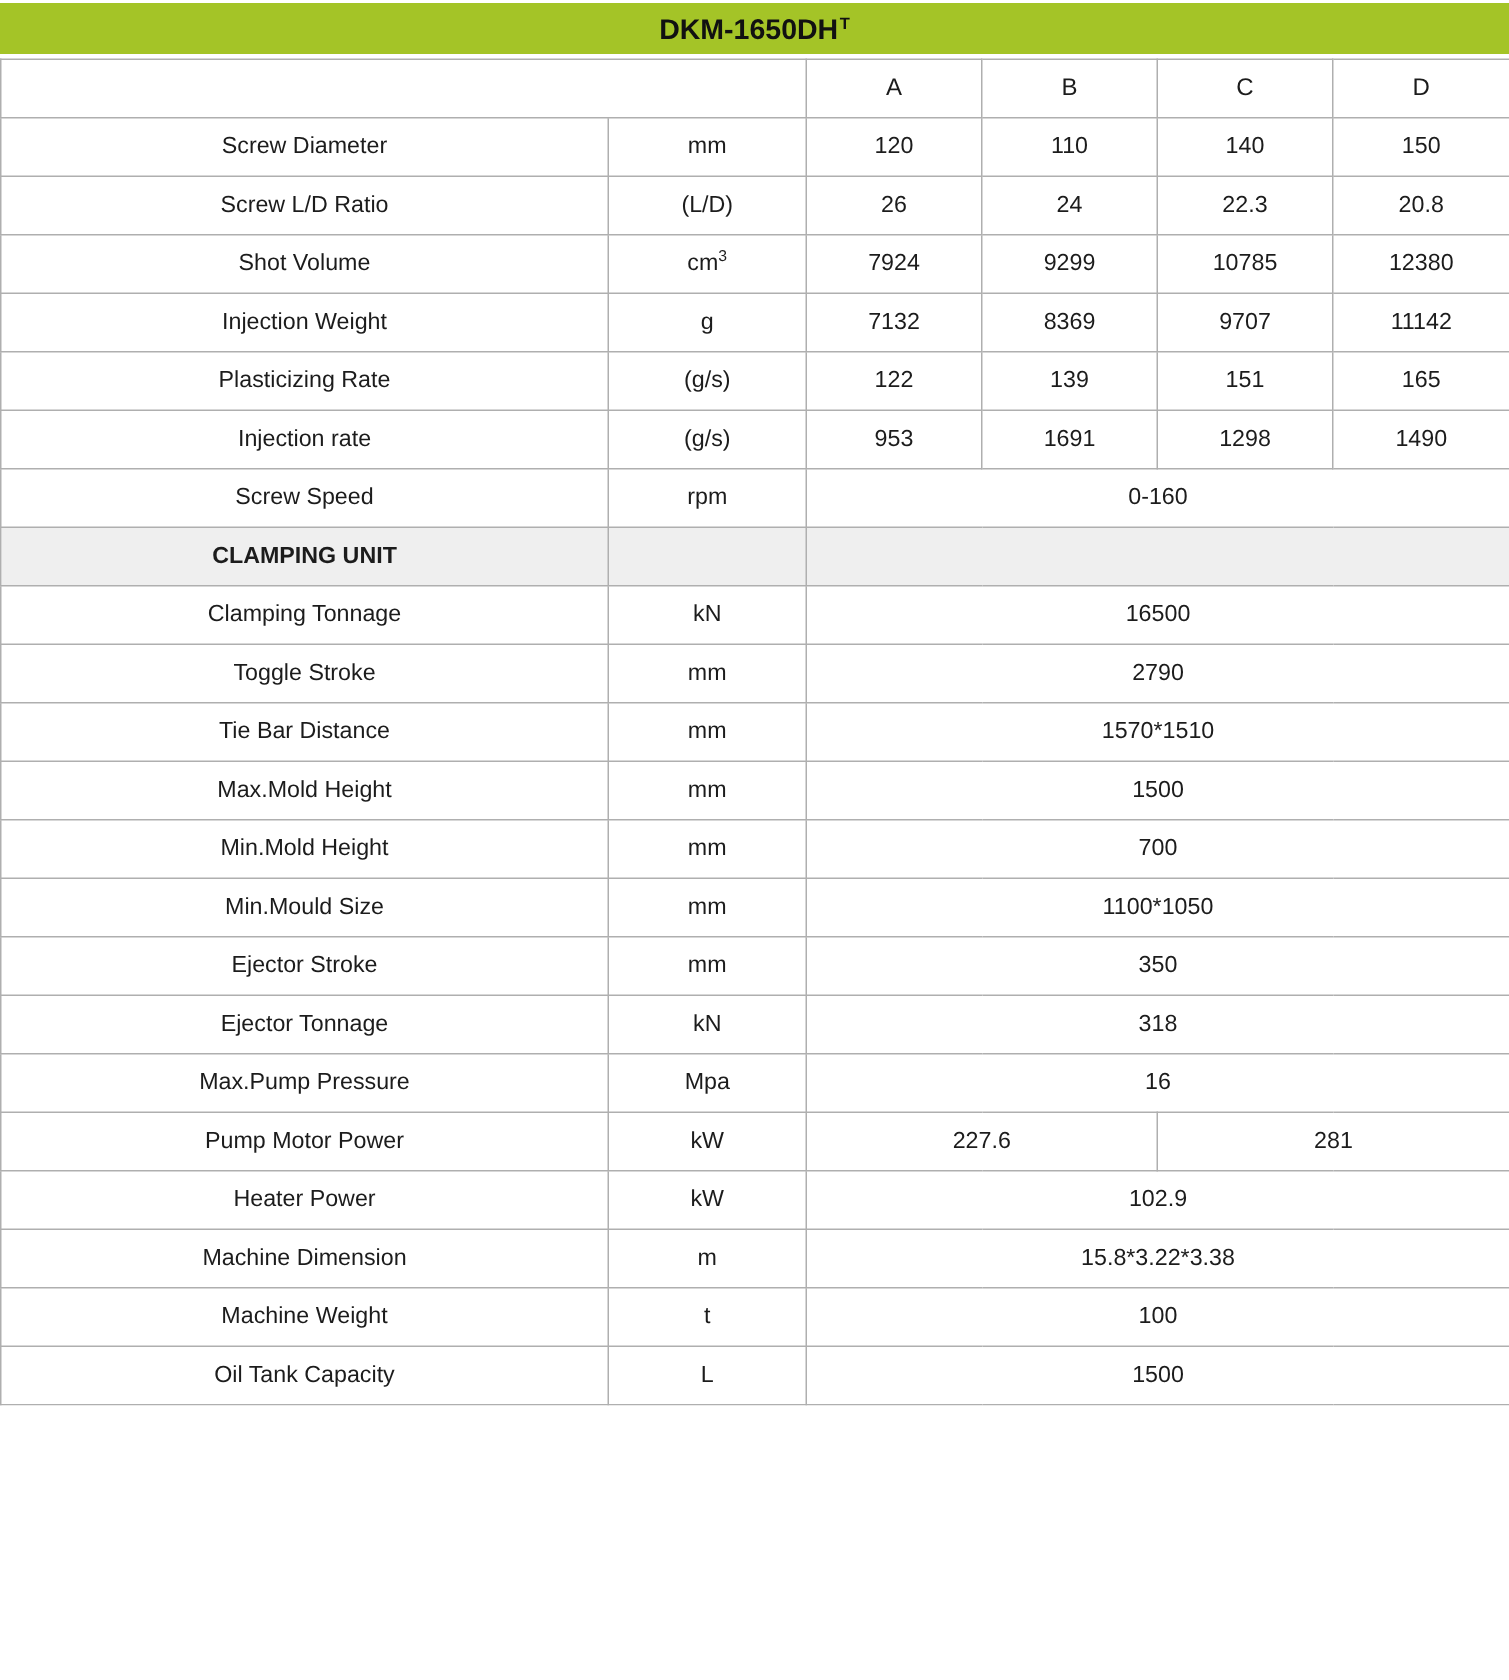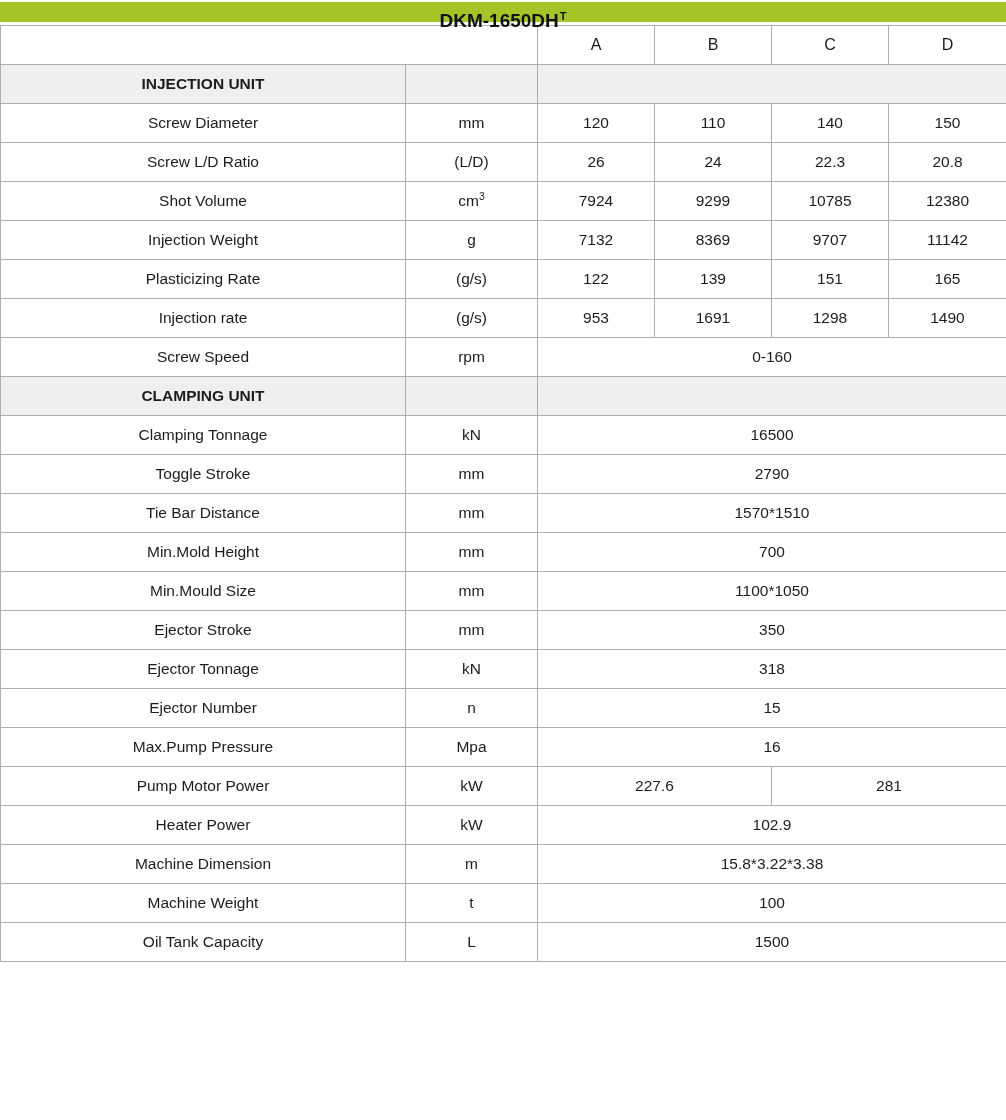--- a/index.html
+++ b/index.html
@@ -12,21 +12,21 @@
     margin: 0;
     padding: 0;
     background: #ffffff;
   }
   body {
     width: 1006px;
     font-family: "Liberation Sans", "DejaVu Sans", sans-serif;
     color: #1c1c1c;
   }
   .title-bar {
-    height: 20px;
+    height: 34px;
     line-height: 38px;
     margin: 2px 0 3px 0;
     background: var(--green);
     text-align: center;
     font-size: 19px;
     font-weight: bold;
     color: #111;
   }
   .title-bar sup {
     font-size: 11px;
@@ -81,25 +81,20 @@
     <col style="width:118px">
   </colgroup>
   <tbody>
     <tr class="head-row">
       <td class="corner" colspan="2"></td>
     <td class="col-head">A</td>
         <td class="col-head">B</td>
         <td class="col-head">C</td>
         <td class="col-head">D</td>
       </tr>
-  <tr class="section-row">
-        <td class="sec-label">INJECTION UNIT</td>
-        <td class="sec-pad"></td>
-        <td class="sec-rest" colspan="4"></td>
-      </tr>
       <tr class="spec-row">
         <td class="param">Screw Diameter</td>
         <td class="unit"><span>mm</span></td>
         <td class="value" colspan="1">120</td>
         <td class="value" colspan="1">110</td>
         <td class="value" colspan="1">140</td>
         <td class="value" colspan="1">150</td>
       </tr>
       <tr class="spec-row">
         <td class="param">Screw L/D Ratio</td>
@@ -160,43 +155,43 @@
         <td class="param">Toggle Stroke</td>
         <td class="unit"><span>mm</span></td>
         <td class="value" colspan="4">2790</td>
       </tr>
       <tr class="spec-row">
         <td class="param">Tie Bar Distance</td>
         <td class="unit"><span>mm</span></td>
         <td class="value" colspan="4">1570*1510</td>
       </tr>
       <tr class="spec-row">
+        <td class="param">Max.Mold Height</td>
+        <td class="unit"><span>mm</span></td>
+        <td class="value" colspan="4">1500</td>
+      </tr>
+      <tr class="spec-row">
         <td class="param">Min.Mold Height</td>
         <td class="unit"><span>mm</span></td>
         <td class="value" colspan="4">700</td>
       </tr>
       <tr class="spec-row">
         <td class="param">Min.Mould Size</td>
         <td class="unit"><span>mm</span></td>
         <td class="value" colspan="4">1100*1050</td>
       </tr>
       <tr class="spec-row">
         <td class="param">Ejector Stroke</td>
         <td class="unit"><span>mm</span></td>
         <td class="value" colspan="4">350</td>
       </tr>
       <tr class="spec-row">
         <td class="param">Ejector Tonnage</td>
         <td class="unit"><span>kN</span></td>
         <td class="value" colspan="4">318</td>
-      </tr>
-      <tr class="spec-row">
-        <td class="param">Ejector Number</td>
-        <td class="unit"><span>n</span></td>
-        <td class="value" colspan="4">15</td>
       </tr>
       <tr class="spec-row">
         <td class="param">Max.Pump Pressure</td>
         <td class="unit"><span>Mpa</span></td>
         <td class="value" colspan="4">16</td>
       </tr>
       <tr class="spec-row">
         <td class="param">Pump Motor Power</td>
         <td class="unit"><span>kW</span></td>
         <td class="value" colspan="2">227.6</td>

